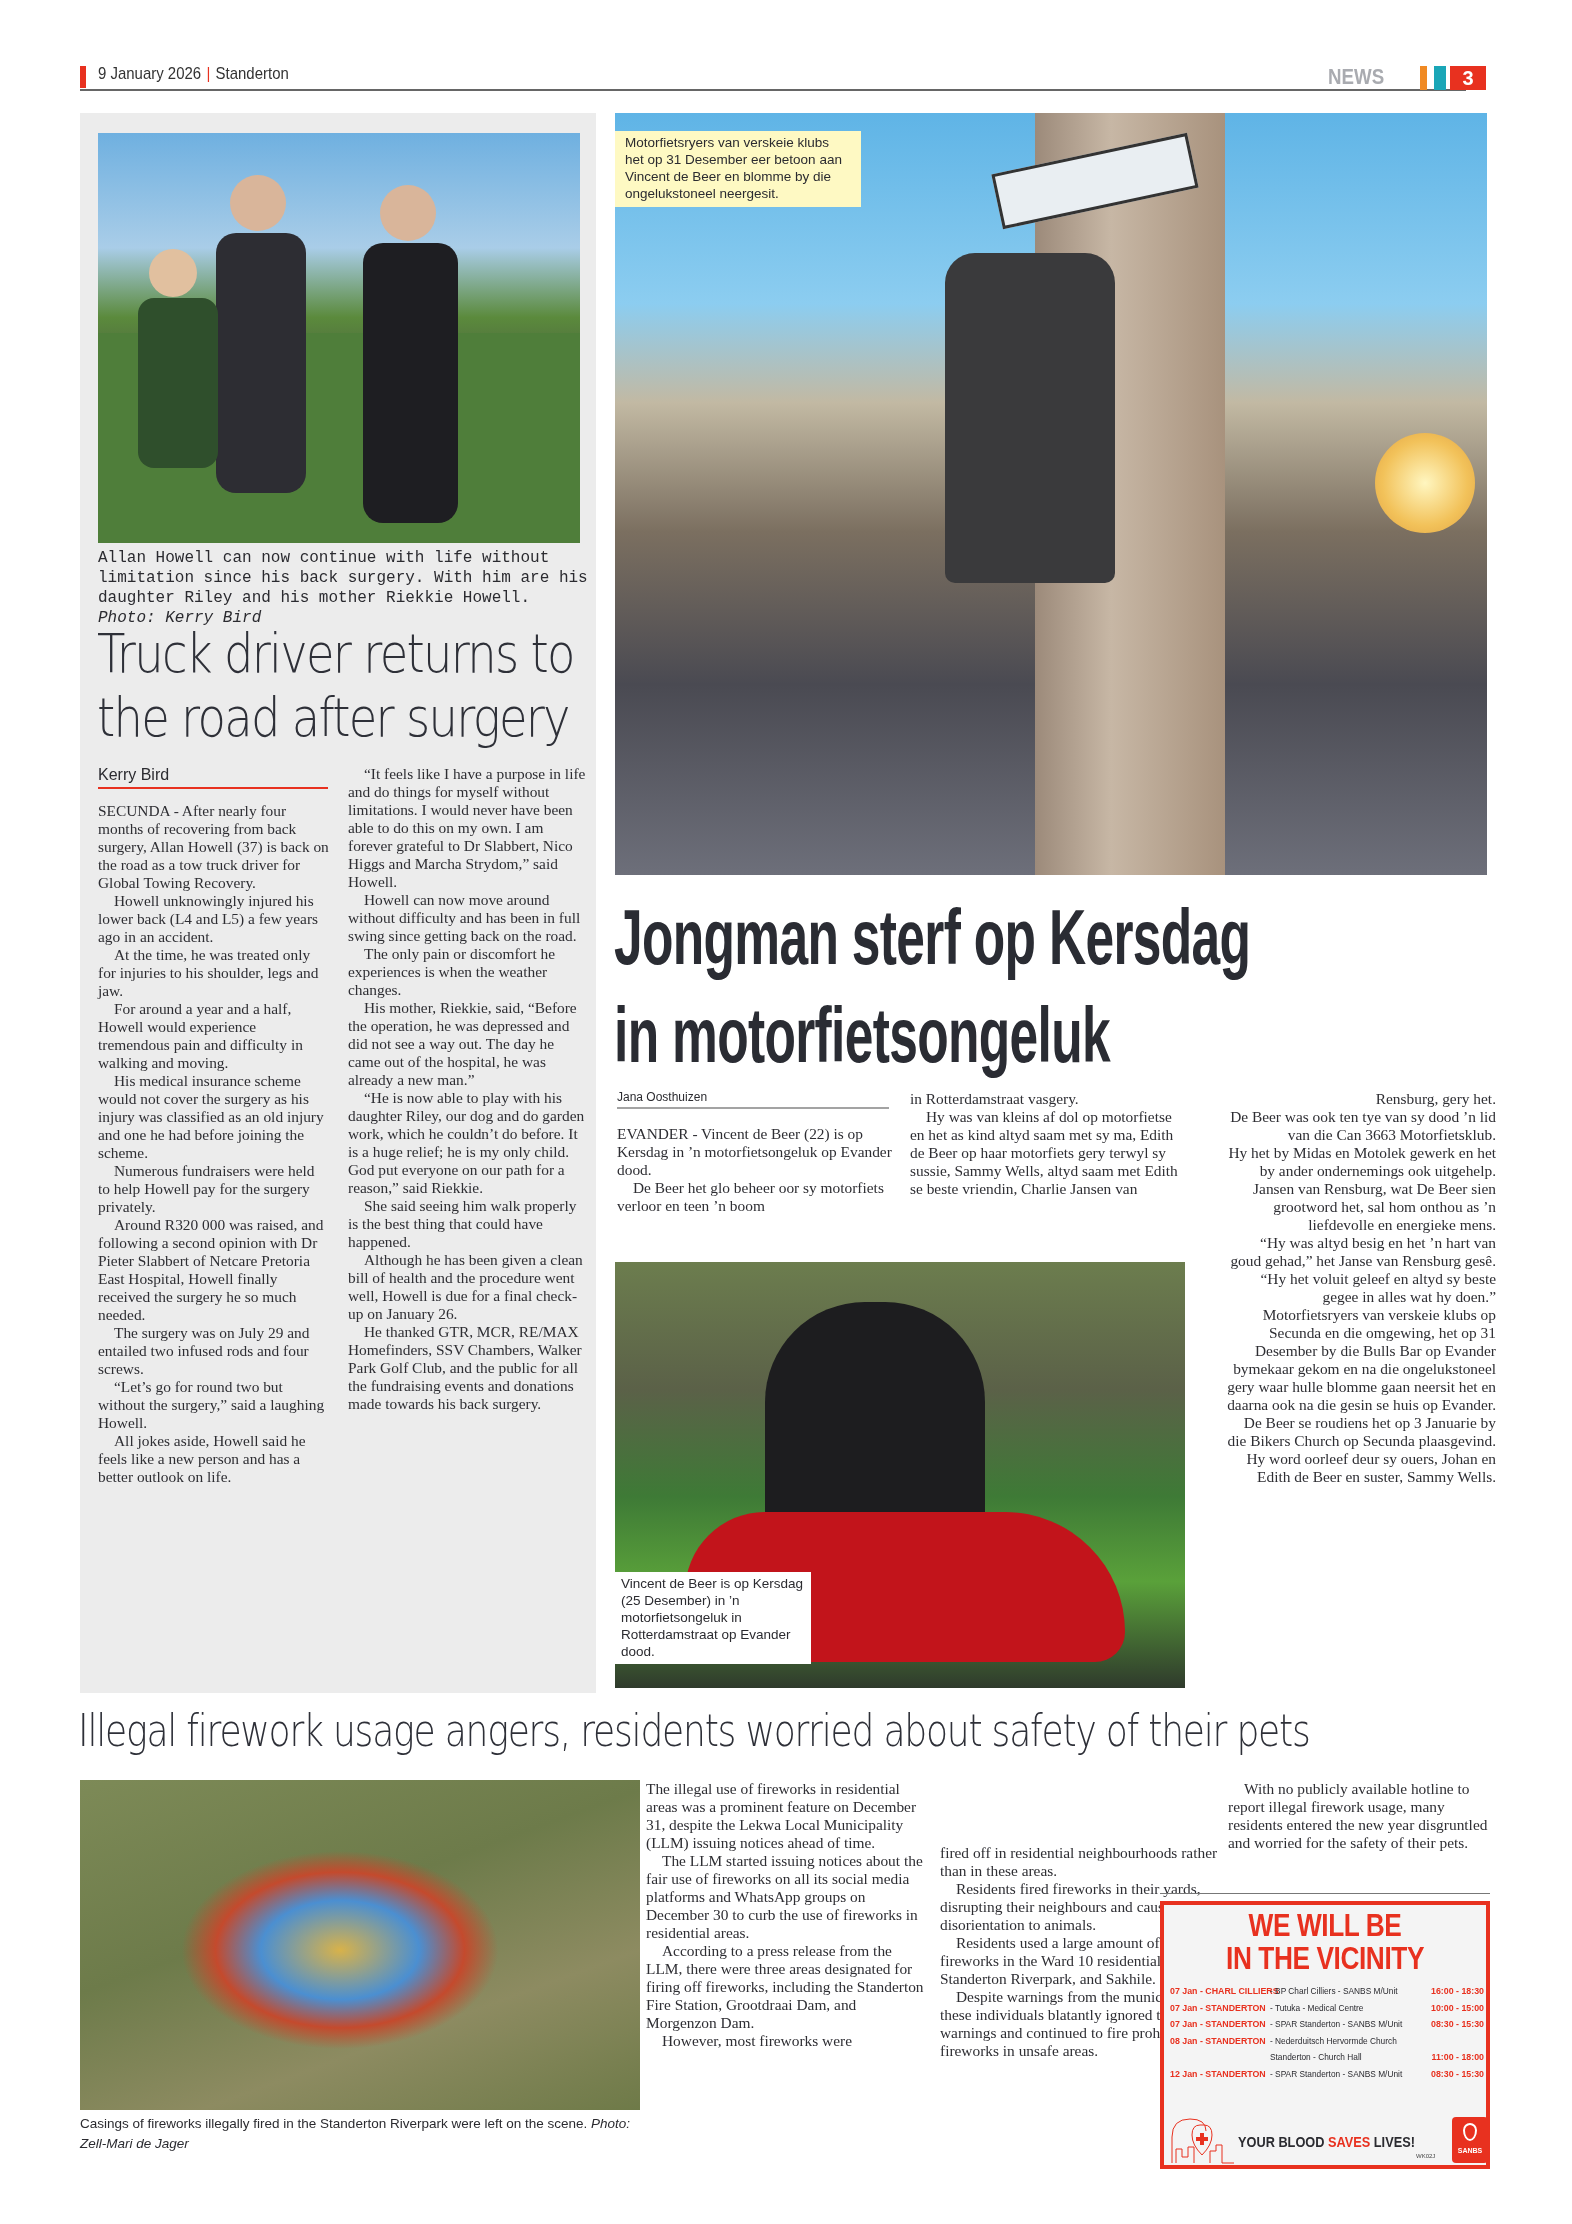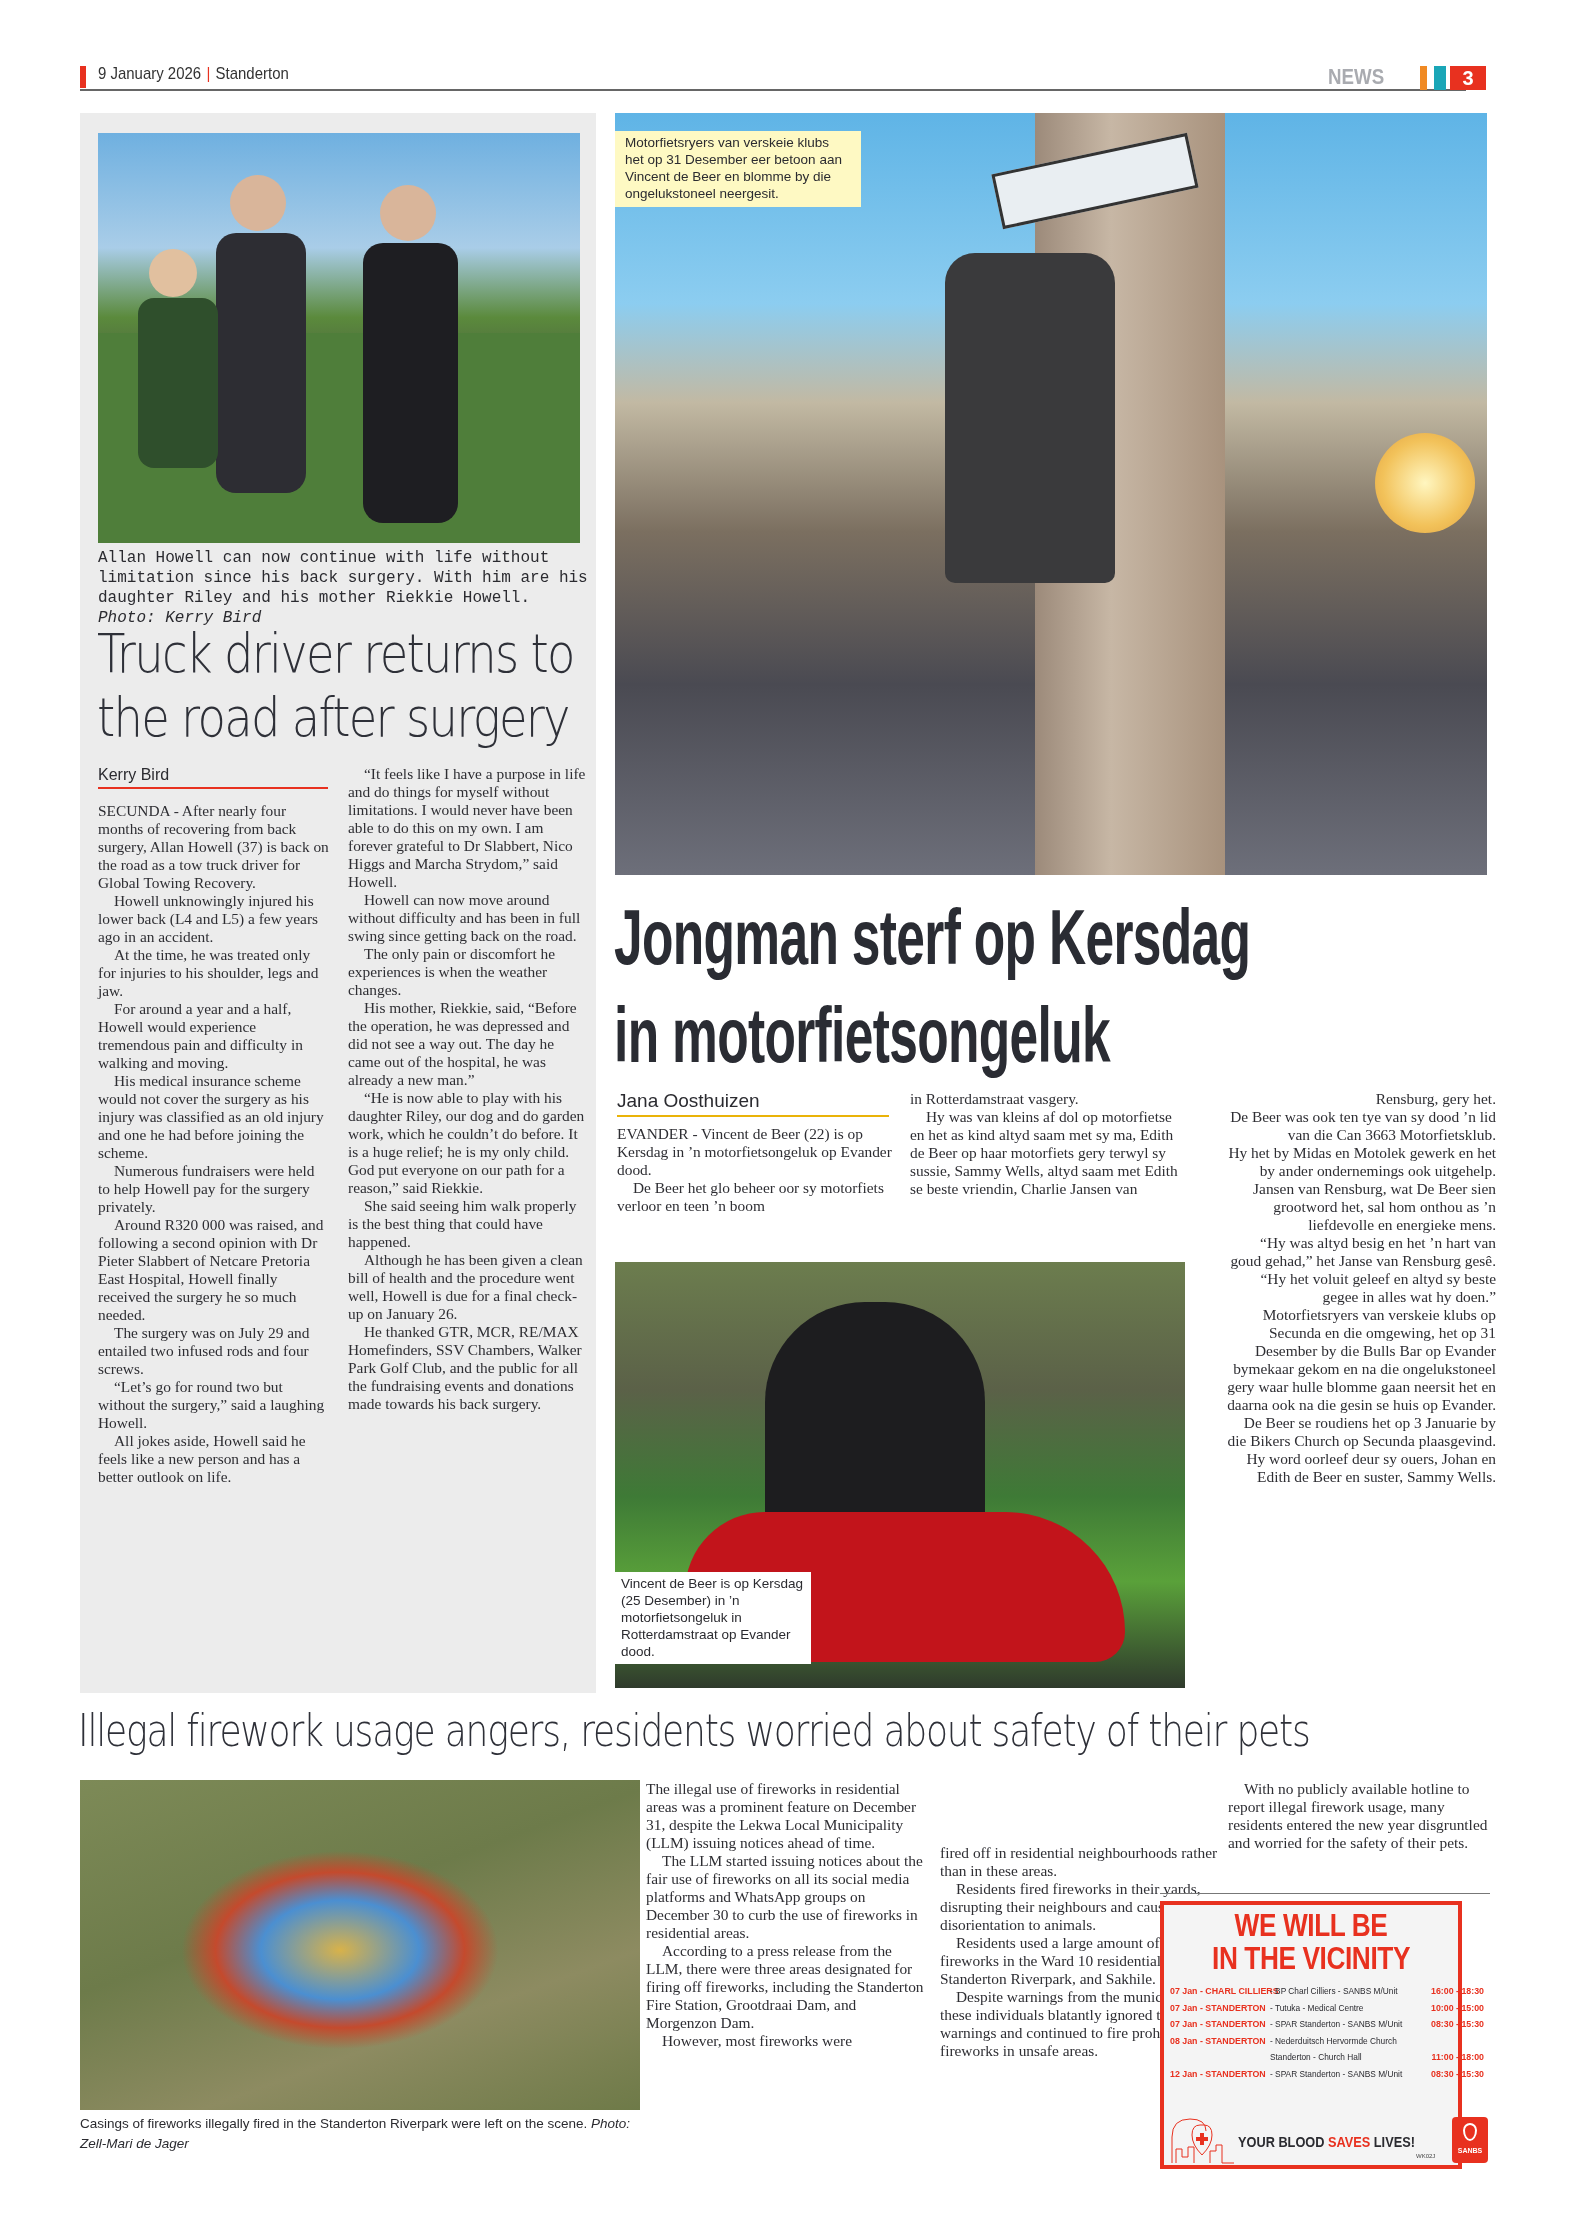--- a/index.html
+++ b/index.html
@@ -31,42 +31,42 @@
 
   
   .photo2 { left: 615px; top: 113px; width: 872px; height: 762px; overflow: hidden; background: linear-gradient(180deg,#5fb4e6 0%,#8ccdf0 25%,#c2b9a3 38%,#7b6f60 55%,#4a4a52 75%,#6d6f7a 100%); }
   .photo2 .tree { position: absolute; left: 420px; top: 0; width: 190px; height: 762px; background: linear-gradient(90deg,#9c8a7a,#c7b7a5 40%,#a8927d); }
   .photo2 .vest { position: absolute; left: 330px; top: 140px; width: 170px; height: 330px; background: #3a3a3c; border-radius: 30px 30px 10px 10px; }
   .photo2 .sign { position: absolute; left: 380px; top: 40px; width: 200px; height: 56px; background: #e9eef2; transform: rotate(-12deg); border: 3px solid #333; }
   .photo2 .flower { position: absolute; left: 760px; top: 320px; width: 100px; height: 100px; border-radius: 50%; background: radial-gradient(#fff6c0,#f2c25a 60%,#e0a040); }
   .cap2 { left: 615px; top: 131px; width: 246px; background: #fef9c3; padding: 3px 10px 5px 10px; font-family: "Liberation Sans", sans-serif; font-size: 13.5px; line-height: 17px; color: #2b2b30; }
 
   .head2 { left: 614px; top: 888px; font-family: "Liberation Sans", sans-serif; font-weight: bold; font-size: 78px; line-height: 98px; color: #2a2c33; transform: scaleX(0.66); transform-origin: left; white-space: nowrap; letter-spacing: -1px; }
-  .byline2 { left: 617px; top: 1090px; width: 272px; font-family: "Liberation Sans", sans-serif; font-size: 19px; color: #2b2b30; border-bottom: 2px solid #eab308; padding-bottom: 3px; transform-origin: left; }
+  .byline2 { left: 617px; top: 1090px; width: 272px; font-family: "Liberation Sans", sans-serif; font-size: 12px; color: #2b2b30; border-bottom: 2px solid #a3a3a3; padding-bottom: 3px; transform-origin: left; }
   .col2a { left: 617px; top: 1125px; width: 278px; }
   .col2b { left: 910px; top: 1090px; width: 280px; }
   .col2c { left: 1210px; top: 1090px; width: 286px; text-align: right; }
 
   .photo3 { left: 615px; top: 1262px; width: 570px; height: 426px; overflow: hidden; background: linear-gradient(180deg,#6c7d4e 0%,#5b6148 30%,#3e7a36 55%,#5aa13a 75%,#2f3a2c 100%); }
   .photo3 .bike { position: absolute; left: 70px; top: 250px; width: 440px; height: 150px; background: #c2141b; border-radius: 80px 120px 30px 30px; }
   .photo3 .person { position: absolute; left: 150px; top: 40px; width: 220px; height: 250px; background: #1d1d1f; border-radius: 100px 100px 20px 20px; }
   .cap3 { left: 615px; top: 1572px; width: 196px; background: #ffffff; padding: 3px 6px 4px 6px; font-family: "Liberation Sans", sans-serif; font-size: 13.5px; line-height: 17px; color: #2b2b30; }
 
   .head3 { left: 78px; top: 1700px; font-family: "DejaVu Sans", sans-serif; font-weight: 200; font-size: 44px; line-height: 62px; color: #2e3038; letter-spacing: -1.5px; transform: scaleX(0.82); transform-origin: left; white-space: nowrap; }
   .photo4 { left: 80px; top: 1780px; width: 560px; height: 330px; overflow: hidden; background: linear-gradient(160deg,#7d8a57 0%,#6d7b4a 40%,#8d8b61 70%,#6e7a48 100%); }
   .photo4 .debris { position: absolute; left: 100px; top: 70px; width: 320px; height: 200px; background: radial-gradient(ellipse at center,#d8b24a 0%,#4b8fd1 35%,#c44a2d 55%,transparent 70%); }
   .cap4 { left: 80px; top: 2114px; width: 560px; font-family: "Liberation Sans", sans-serif; font-size: 13.5px; line-height: 20px; color: #2b2b30; }
   .cap4 i { font-style: italic; }
   .col3a { left: 646px; top: 1780px; width: 278px; }
   .col3b { left: 940px; top: 1844px; width: 280px; }
   .col3c { left: 1228px; top: 1780px; width: 270px; }
   .rule3 { left: 1160px; top: 1893px; width: 330px; height: 1px; background: #777; }
 
   
-  .ad { left: 1160px; top: 1901px; width: 302px; height: 268px; border: 4px solid #e8311f; background: #f4f4f4; }
+  .ad { left: 1160px; top: 1901px; width: 330px; height: 268px; border: 4px solid #e8311f; background: #f4f4f4; }
   .ad-title { position: absolute; left: 0; top: 4px; width: 100%; text-align: center; font-family: "Liberation Sans", sans-serif; font-weight: bold; font-size: 32px; line-height: 33px; color: #e8311f; transform: scaleX(0.82); letter-spacing: -0.5px; }
   .ad-rows { position: absolute; left: 6px; top: 78px; width: 314px; font-family: "Liberation Sans", sans-serif; font-size: 9.8px; line-height: 16.5px; }
   .ad-row { display: flex; }
   .ad-row .d { width: 100px; color: #e8311f; font-weight: bold; white-space: nowrap; transform: scaleX(0.9); transform-origin: left; }
   .ad-row .l { width: 150px; color: #2b2b30; white-space: nowrap; transform: scaleX(0.85); transform-origin: left; }
   .ad-row .t { width: 64px; color: #e8311f; font-weight: bold; text-align: right; white-space: nowrap; transform: scaleX(0.9); transform-origin: right; }
   .ad-foot { position: absolute; left: 6px; top: 212px; width: 314px; height: 48px; }
   .ad-slogan { position: absolute; left: 68px; top: 16px; font-family: "Liberation Sans", sans-serif; font-weight: bold; font-size: 15px; color: #2b2b30; transform: scaleX(0.85); transform-origin: left; white-space: nowrap; }
   .ad-slogan .red { color: #e8311f; }
   .ad-code { position: absolute; left: 246px; top: 36px; font-family: "Liberation Sans", sans-serif; font-size: 6px; color: #444; }

